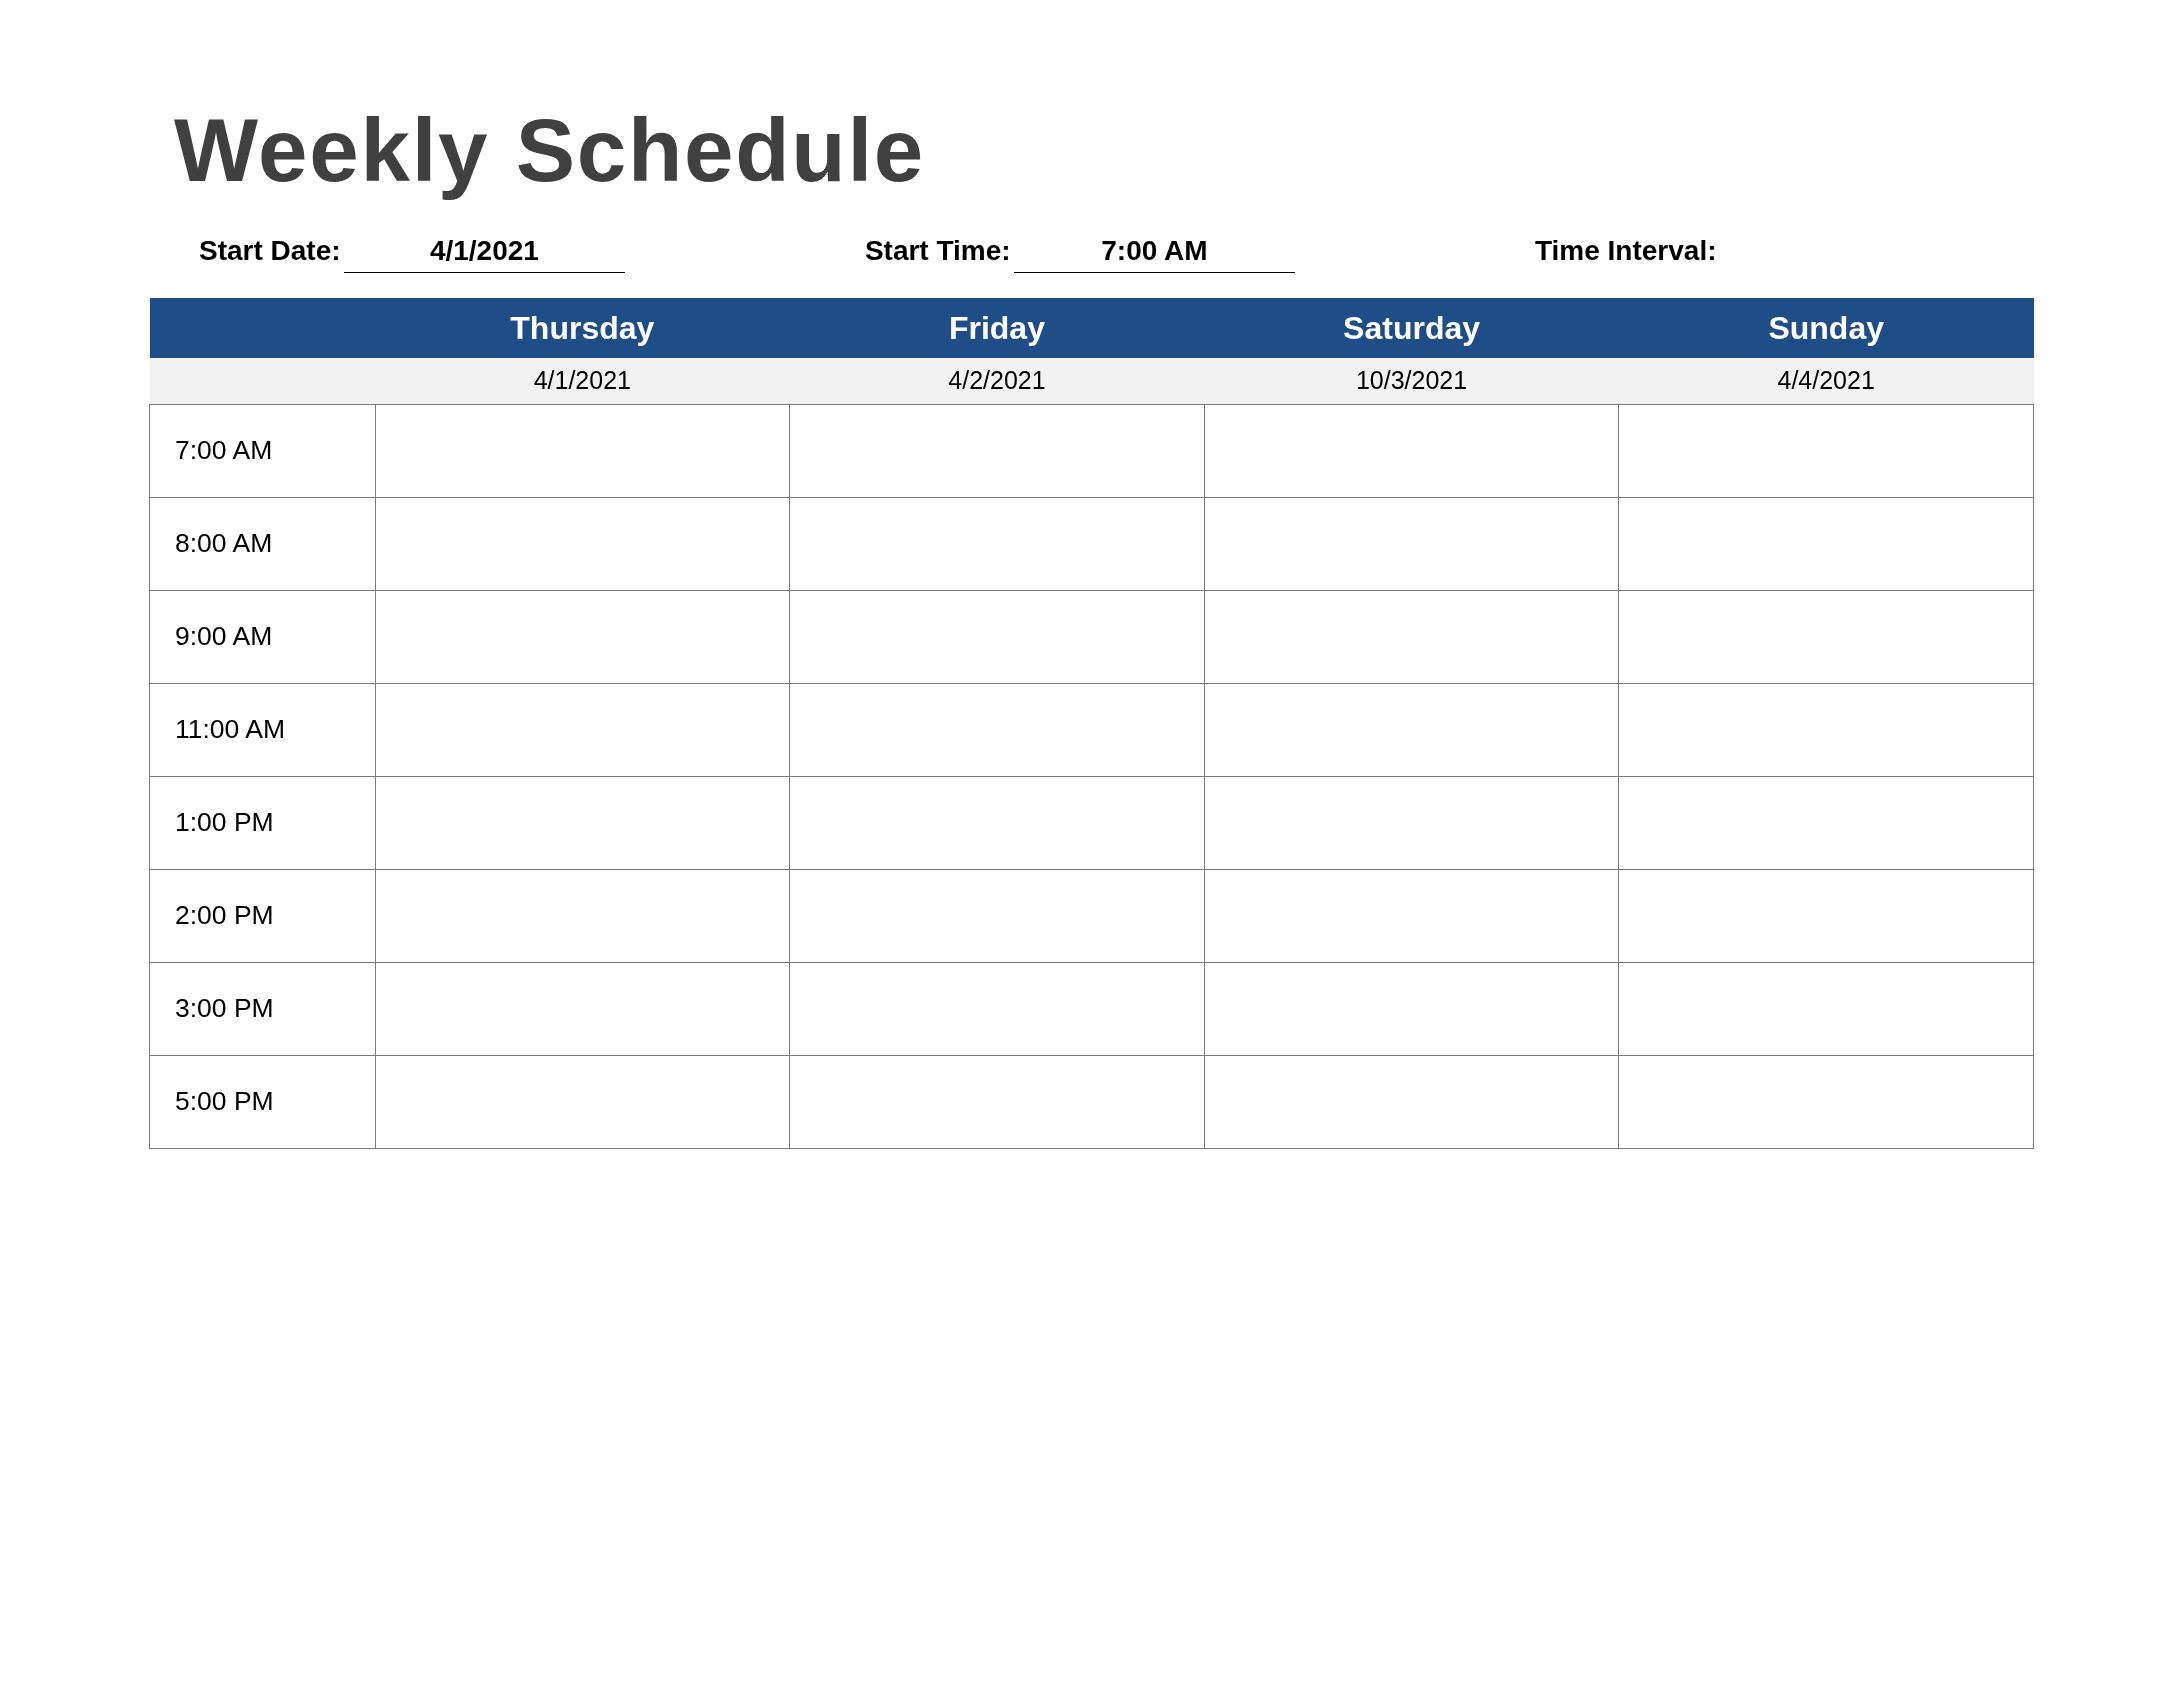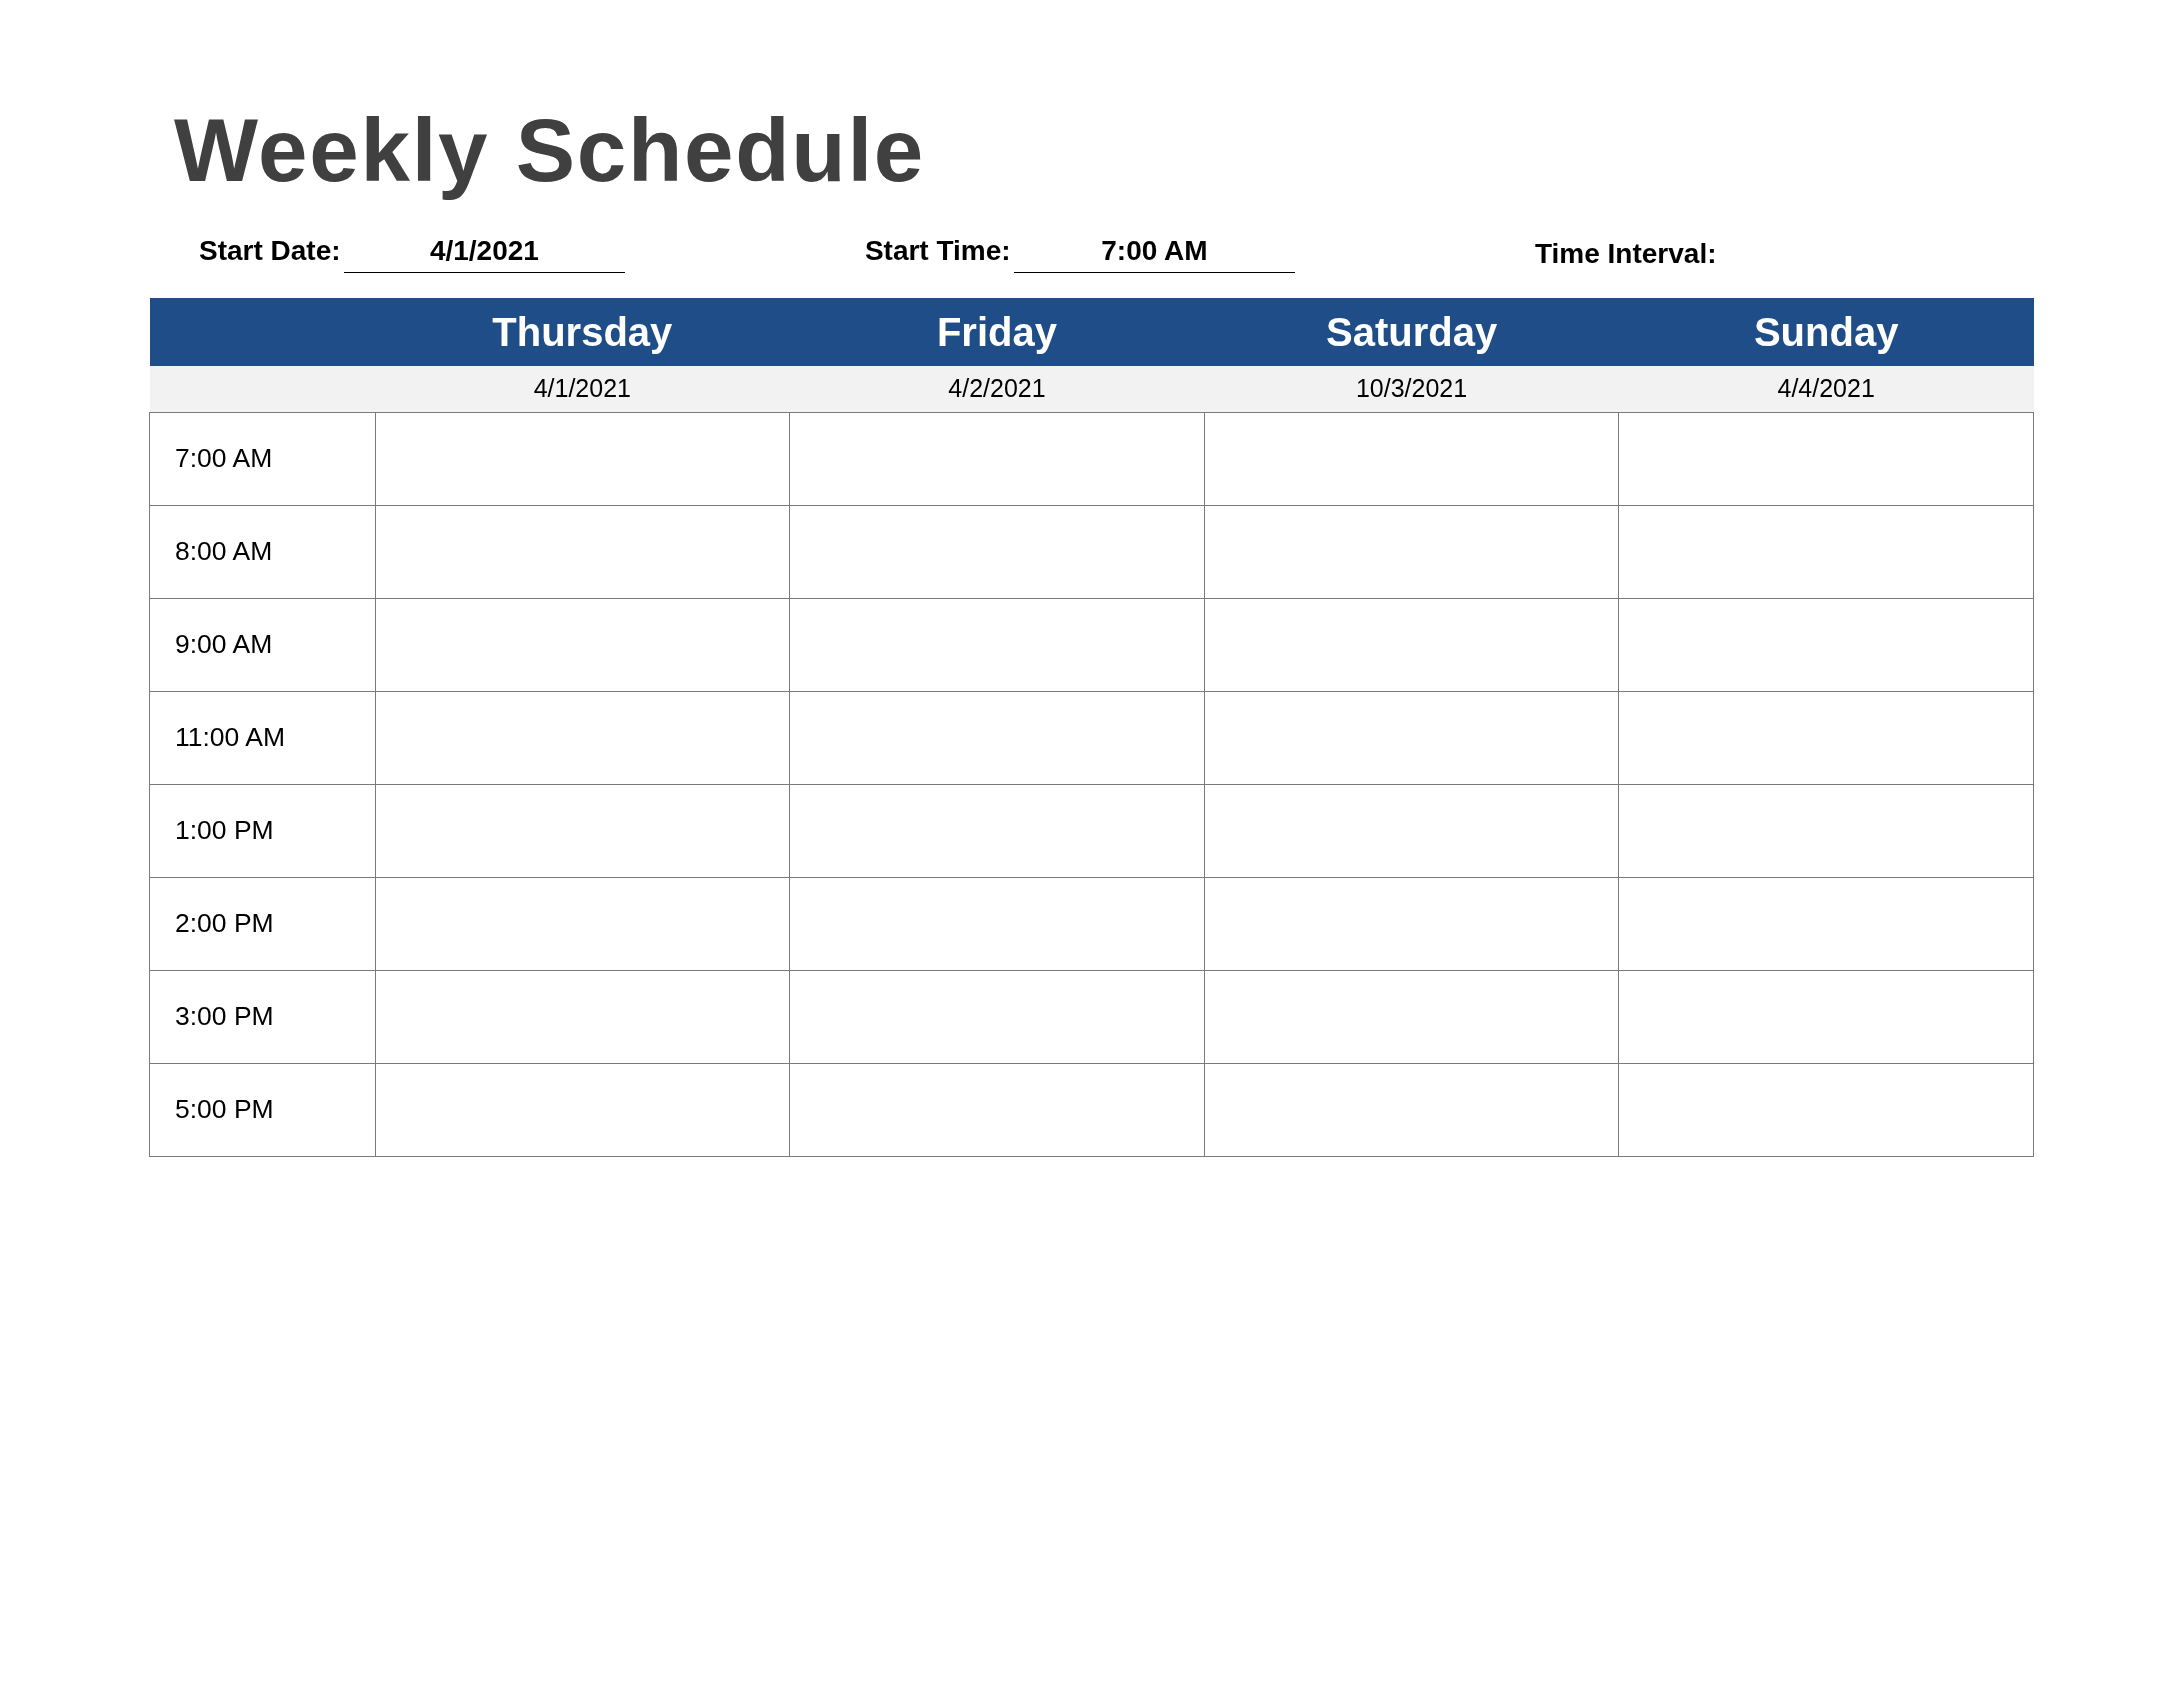--- a/index.html
+++ b/index.html
@@ -17,21 +17,21 @@
   }
   .title {
     font-size: 89px;
     font-weight: 700;
     color: #404040;
     margin: 0 0 33px 25px;
     letter-spacing: 1.7px;
   }
   .meta-row {
     display: flex;
-    align-items: center;
+    align-items: flex-start;
     margin: 0 0 25px 50px;
     font-size: 28px;
     font-weight: 700;
     color: #000;
   }
   .meta-group {
     display: flex;
     align-items: baseline;
   }
   .meta-label {
@@ -48,21 +48,21 @@
   .meta-gap-1 { width: 240px; }
   .meta-gap-2 { width: 240px; }
   .schedule {
     width: 100%;
     border-collapse: collapse;
   }
   .day-header-row td {
     background: #1f4d88;
     color: #fff;
     font-weight: 700;
-    font-size: 40px;
+    font-size: 32px;
     text-align: center;
     padding: 11.6px 0;
   }
   .day-header-row td.timecol {
     background: #1f4d88;
   }
   .date-header-row td {
     background: #f2f2f2;
     color: #000;
     font-size: 25px;

